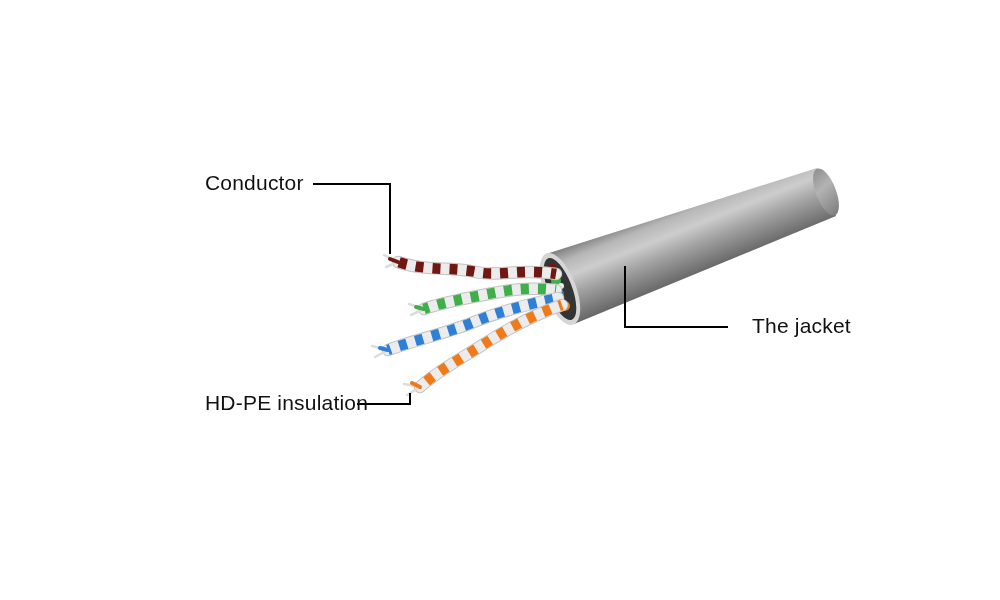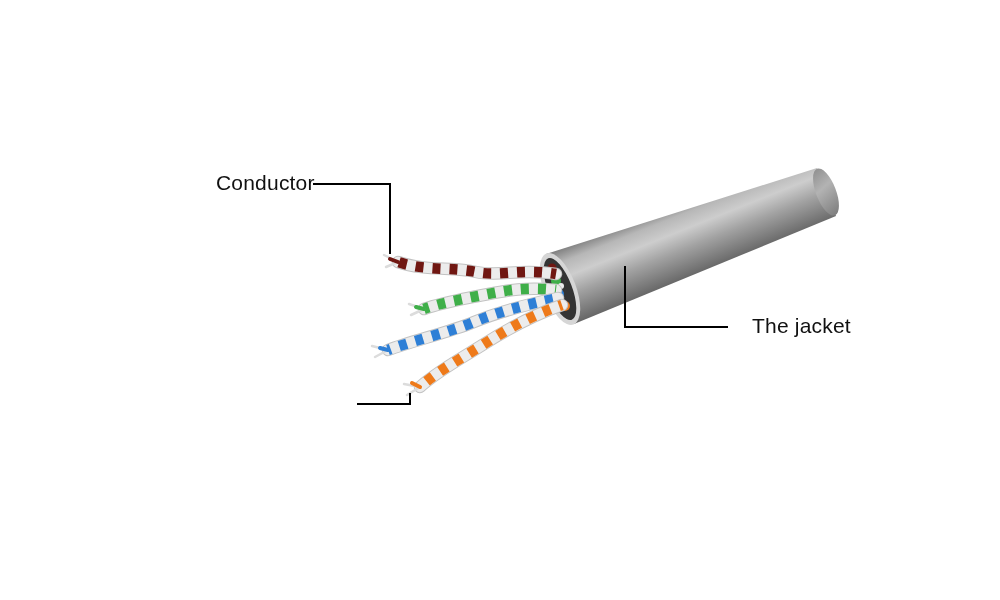--- a/index.html
+++ b/index.html
@@ -101,18 +101,19 @@
       <path class="nub" d="M420 387 L412 383" stroke="#ee7a1a"></path>
     </g>
 
     <g>
       <path class="leader" d="M313 184 H390 V254" stroke="#000000"></path>
       <path class="leader" d="M357 404 H410 V393" stroke="#000000"></path>
       <path class="leader" d="M625 266 V327 H728" stroke="#000000"></path>
     </g>
   </svg>
 
-  <div class="label" style="left:216px;top:171px;">Conductor</div>
+  <div class="label" style="left:205px;top:171px;">Conductor</div>
 
+  <div class="label" style="left:205px;top:391px;">HD-PE insulation</div>
 
   <div class="label" style="left:752px;top:314px;">The jacket</div>
 
 </div>
 
 </body></html>

